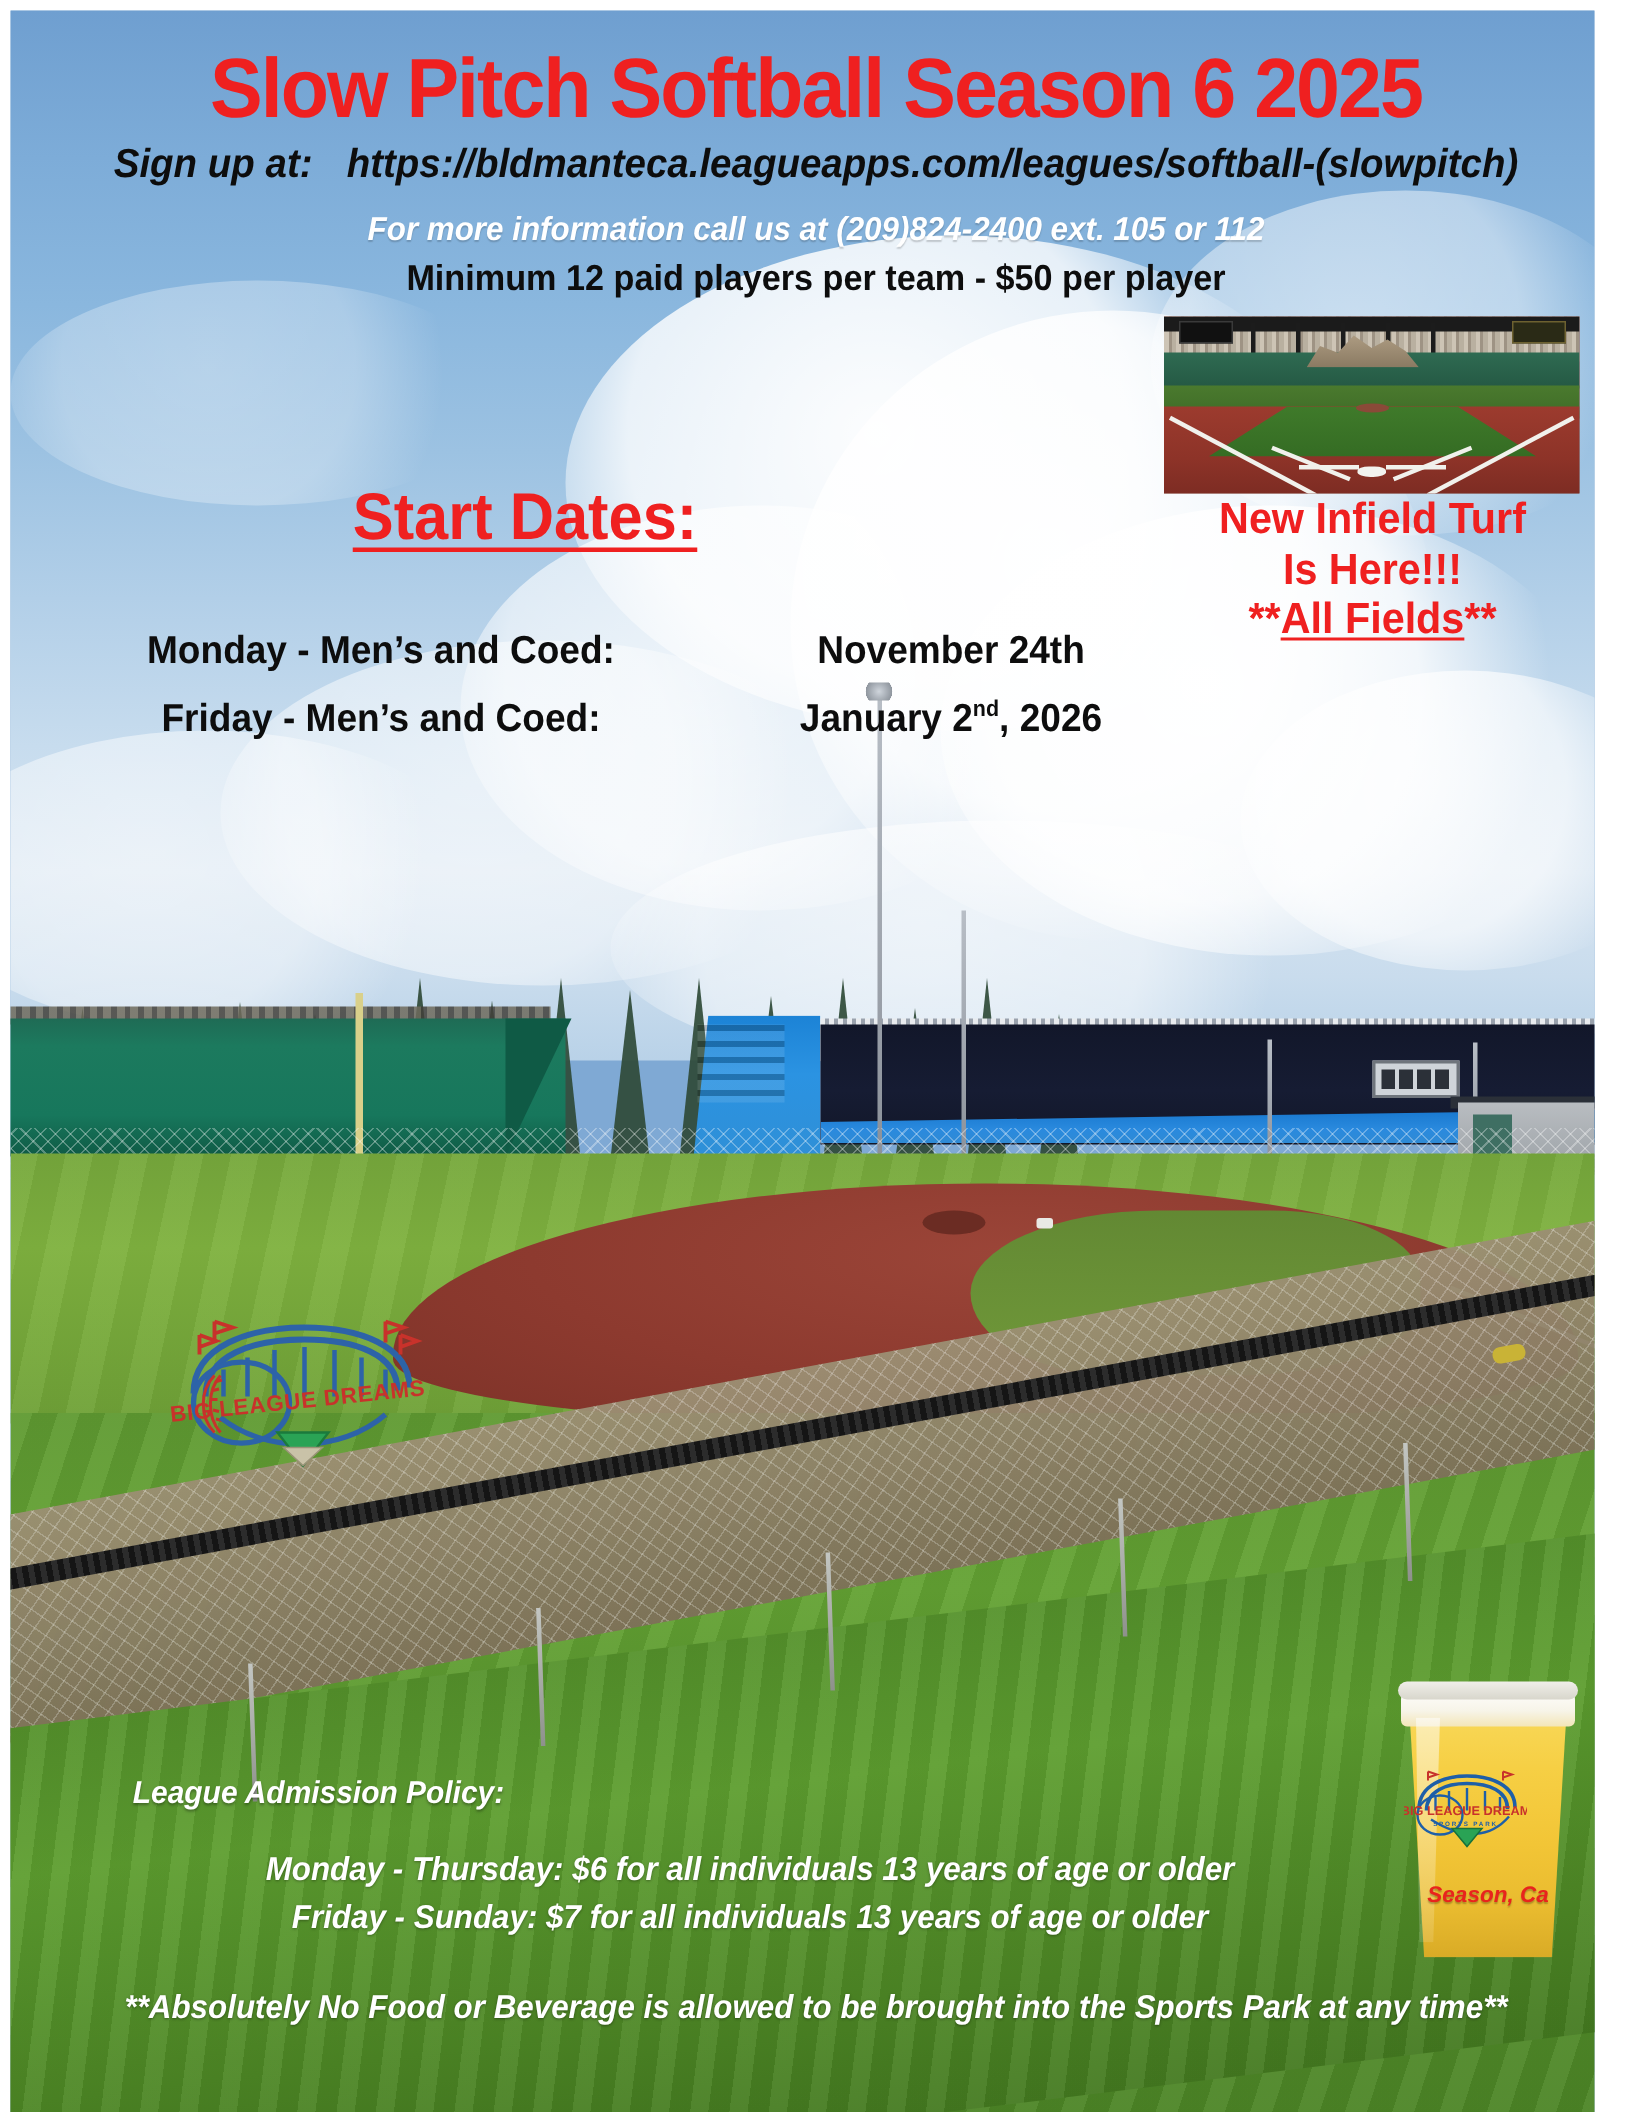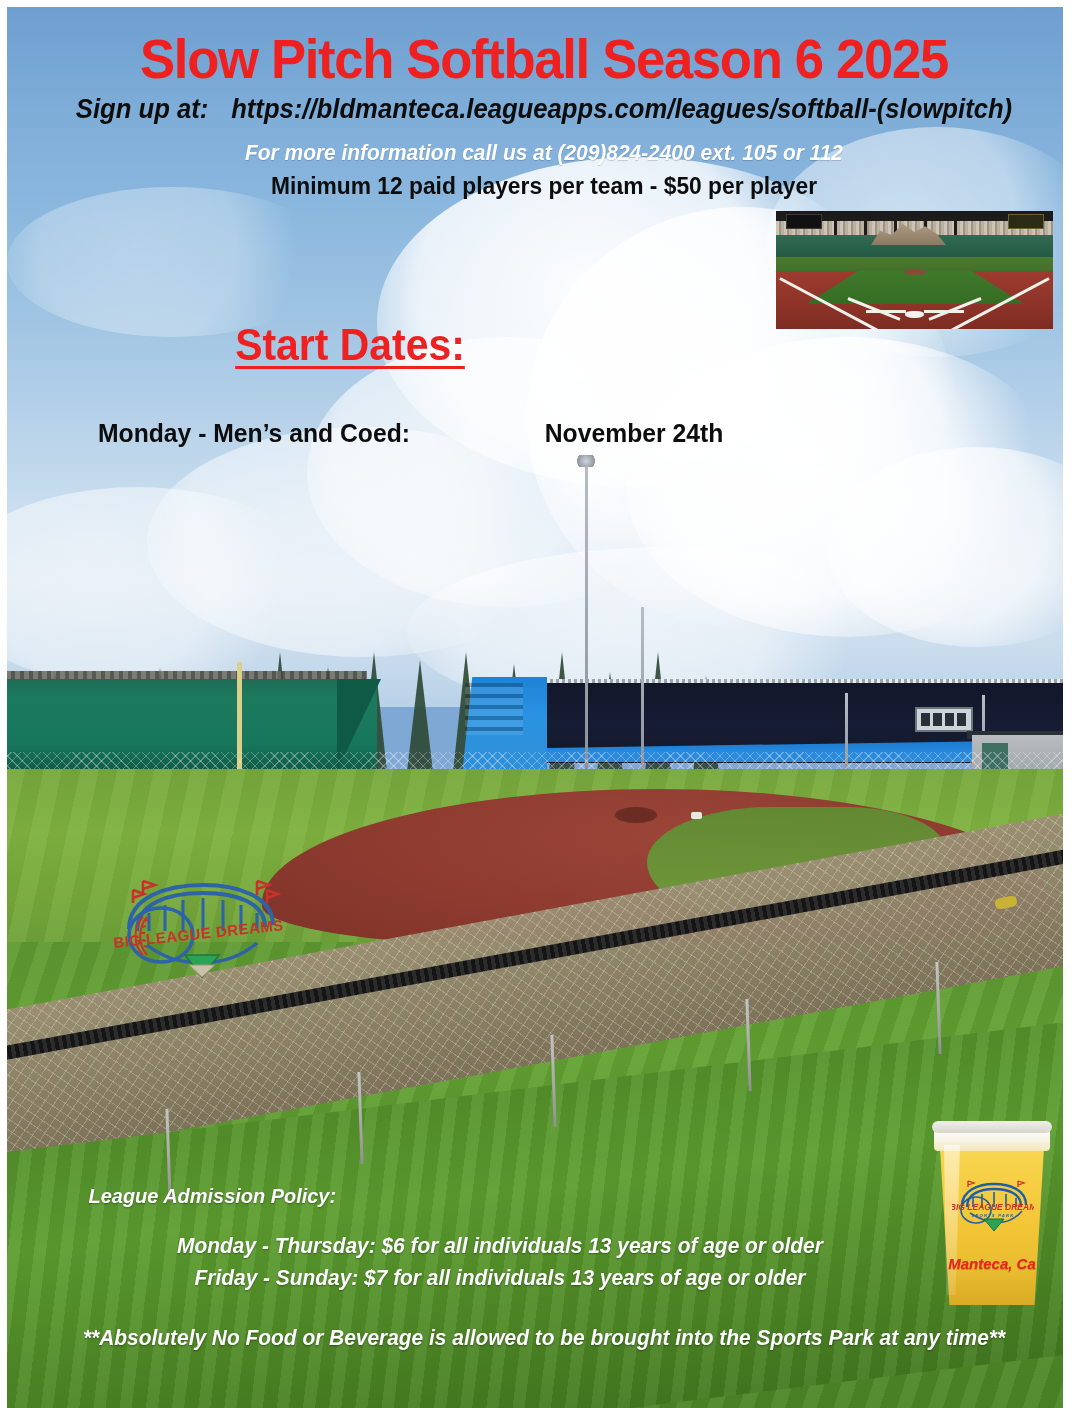--- a/index.html
+++ b/index.html
@@ -342,21 +342,21 @@
   .cup-rim{
     position:absolute; left:0px; top:2px; width:120px; height:12px;
     background: linear-gradient(180deg,#f0efe9,#d8d6cc);
     border-radius: 7px;
   }
   .cup-shine{
     position:absolute; left:12px; top:26px; width:16px; height:150px;
     background: linear-gradient(180deg, rgba(255,255,255,.55), rgba(255,255,255,.12));
     clip-path: polygon(0 0,100% 0,72% 100%,14% 100%);
   }
-  .cup-logo{ position:absolute; left:20px; top:60px; width:82px; height:55px;font-style:italic; }
+  .cup-logo{ position:absolute; left:4px; top:60px; width:82px; height:55px; }
   .cup-logo svg{ width:100%; height:100%; display:block;}
   .cup-city{
     position:absolute; left:0; top:136px; width:120px;
     text-align:center;
     color:#e8241d;
     font-family:"Liberation Sans", sans-serif;
     font-weight:bold; font-style:italic; font-size:15px;
     text-shadow: 0 1px 1px rgba(0,0,0,.25);
     white-space:nowrap;
   }
@@ -634,21 +634,21 @@
           </g>
           <g stroke="#C8322B" stroke-width="1.3" fill="none">
             <path d="M16 8 L16 2 M16 2 L22 4 L16 6"></path>
             <path d="M66 8 L66 2 M66 2 L72 4 L66 6"></path>
           </g>
           <path d="M32 40 L52 40 L42 52 Z" fill="#2AA355" stroke="#18713a" stroke-width="1"></path>
           <text x="41" y="31" font-family="Liberation Sans, sans-serif" font-size="8.5" font-weight="bold" fill="#C8322B" text-anchor="middle">BIG LEAGUE DREAM</text>
           <text x="41" y="38" font-family="Liberation Sans, sans-serif" font-size="4.2" font-weight="bold" fill="#1E5FA8" text-anchor="middle" letter-spacing="1.2">SPORTS PARK</text>
         </svg>
       </div>
-      <div class="cup-city">Manteca, Ca</div>
+      <div class="cup-city">Season, Ca</div>
     </div>
 
   </div>
 
   <div id="turfphoto">
     <div class="tp-crowd"></div>
     <div class="tp-crowd-dark"></div>
     <div class="tp-board left"></div>
     <div class="tp-board right"></div>
     <div class="tp-pole" style="left:58px;"></div>
@@ -684,22 +684,31 @@
 
     <div class="start-dates-hd">
       <u>Start Dates:</u>
     </div>
 
     <div id="dates-table">
       <div class="date-row">
         <span class="day">Monday - Men’s and Coed:</span>
         <span class="dt">November  24th</span>
       </div>
+      <div class="date-row">
+        <span class="day">Friday - Men’s and Coed:</span>
+        <span class="dt"><span>January 2</span><sup>nd</sup><span>, 2026</span></span>
+      </div>
     </div>
 
+    <div class="turf-cap">
+      <span class="l1">New Infield Turf</span>
+      <span class="l2">Is Here!!!</span>
+      <span class="l3"><span>**</span><u>All Fields</u><span>**</span></span>
+    </div>
 
     <div class="policy-title">League Admission Policy:</div>
     <div class="policy-line p1">Monday - Thursday: $6 for all individuals 13 years of age or older</div>
     <div class="policy-line p2">Friday - Sunday: $7 for all individuals 13 years of age or older</div>
     <div class="policy-note">**Absolutely No Food or Beverage is allowed to be brought into the Sports Park at any time**</div>
 
   </div>
 </div>
 
 </body></html>

